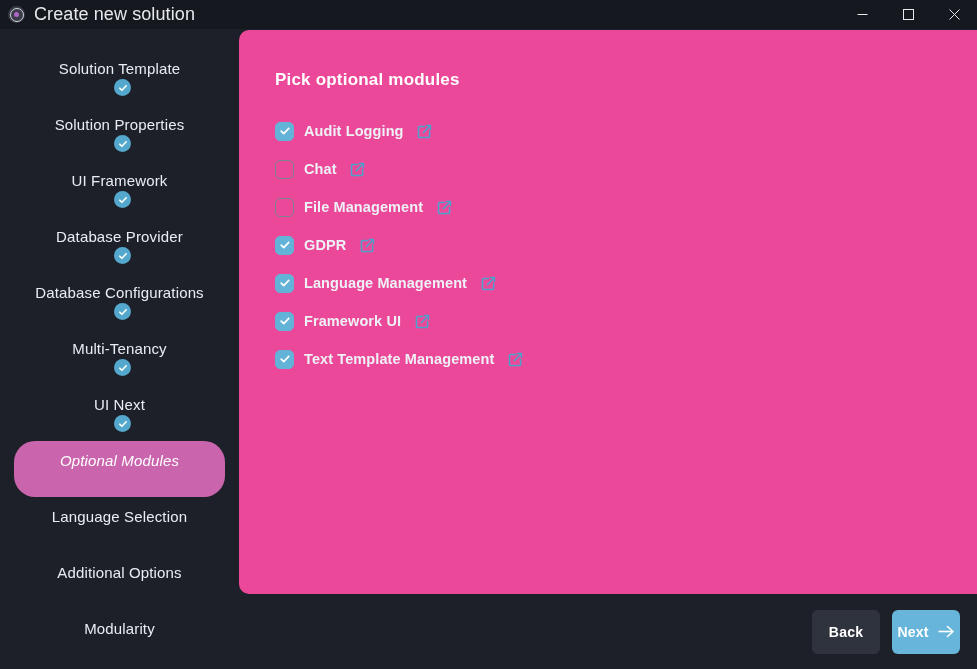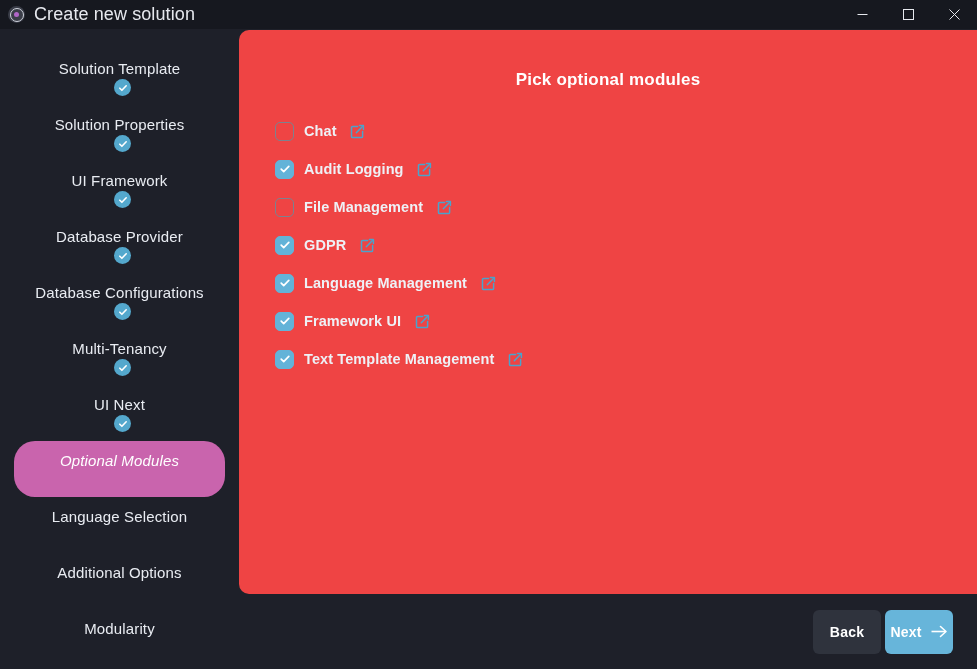--- a/index.html
+++ b/index.html
@@ -143,24 +143,23 @@
   
   .nav-item.s0 { margin-top: 2px; }
 
   
   .panel {
     position: absolute;
     left: 239px;
     top: 1px;
     width: 738px;
     height: 564px;
-    background: #ef4444;
+    background: #ec4899;
     border-top-left-radius: 10px;
     border-bottom-left-radius: 10px;
-    text-align: center;
   }
   .panel-inner {
     padding: 40px 36px 0 36px;
   }
   .panel-title {
     font-size: 17px;
     font-weight: bold;
     color: #ffffff;
     letter-spacing: 0.2px;
     margin-bottom: 22px;
@@ -216,22 +215,22 @@
   
   .footer {
     position: absolute;
     left: 0;
     bottom: 0;
     width: 977px;
     height: 75px;
     display: flex;
     align-items: center;
     justify-content: flex-end;
-    padding-right: 24px;
-    gap: 4px;
+    padding-right: 17px;
+    gap: 12px;
   }
   .btn {
     border: none;
     border-radius: 6px;
     font-family: "Liberation Sans", sans-serif;
     font-size: 14px;
     font-weight: bold;
     letter-spacing: 0.2px;
     cursor: default;
     display: inline-flex;
@@ -375,41 +374,41 @@
             </svg>
           </span>
         </div>
       </nav>
 
     <section class="panel">
       <div class="panel-inner">
         <h1 class="panel-title">Pick optional modules</h1>
         <div class="module-list" id="module-list">
             <div class="module-row">
+              <span class="checkbox checked">
+                <svg width="12" height="12" viewBox="0 0 12 12">
+                  <polyline points="2.2,6.2 4.7,8.7 9.8,3.4" fill="none" stroke="#ffffff" stroke-width="1.7" stroke-linecap="round" stroke-linejoin="round"></polyline>
+                </svg>
+              </span>
+              <span class="module-label">Audit Logging</span>
+              <span class="ext-link">
+                <svg width="15" height="15" viewBox="0 0 15 15">
+                  <path d="M7.6 2.4 H2.6 A1.1 1.1 0 0 0 1.5 3.5 V12.4 A1.1 1.1 0 0 0 2.6 13.5 H11.5 A1.1 1.1 0 0 0 12.6 12.4 V7.4" fill="none" stroke="#4aa3cc" stroke-width="1.5" stroke-linecap="round" stroke-linejoin="round"></path>
+                  <line x1="6.3" y1="8.7" x2="13.2" y2="1.8" stroke="#4aa3cc" stroke-width="1.5" stroke-linecap="round"></line>
+                  <polyline points="9.4,1.6 13.4,1.6 13.4,5.6" fill="none" stroke="#4aa3cc" stroke-width="1.5" stroke-linecap="round" stroke-linejoin="round"></polyline>
+                </svg>
+              </span>
+            </div>
+            <div class="module-row">
               <span class="checkbox">
                 <svg width="12" height="12" viewBox="0 0 12 12">
                   <polyline points="2.2,6.2 4.7,8.7 9.8,3.4" fill="none" stroke="#ffffff" stroke-width="1.7" stroke-linecap="round" stroke-linejoin="round"></polyline>
                 </svg>
               </span>
               <span class="module-label">Chat</span>
-              <span class="ext-link">
-                <svg width="15" height="15" viewBox="0 0 15 15">
-                  <path d="M7.6 2.4 H2.6 A1.1 1.1 0 0 0 1.5 3.5 V12.4 A1.1 1.1 0 0 0 2.6 13.5 H11.5 A1.1 1.1 0 0 0 12.6 12.4 V7.4" fill="none" stroke="#4aa3cc" stroke-width="1.5" stroke-linecap="round" stroke-linejoin="round"></path>
-                  <line x1="6.3" y1="8.7" x2="13.2" y2="1.8" stroke="#4aa3cc" stroke-width="1.5" stroke-linecap="round"></line>
-                  <polyline points="9.4,1.6 13.4,1.6 13.4,5.6" fill="none" stroke="#4aa3cc" stroke-width="1.5" stroke-linecap="round" stroke-linejoin="round"></polyline>
-                </svg>
-              </span>
-            </div>
-            <div class="module-row">
-              <span class="checkbox checked">
-                <svg width="12" height="12" viewBox="0 0 12 12">
-                  <polyline points="2.2,6.2 4.7,8.7 9.8,3.4" fill="none" stroke="#ffffff" stroke-width="1.7" stroke-linecap="round" stroke-linejoin="round"></polyline>
-                </svg>
-              </span>
-              <span class="module-label">Audit Logging</span>
               <span class="ext-link">
                 <svg width="15" height="15" viewBox="0 0 15 15">
                   <path d="M7.6 2.4 H2.6 A1.1 1.1 0 0 0 1.5 3.5 V12.4 A1.1 1.1 0 0 0 2.6 13.5 H11.5 A1.1 1.1 0 0 0 12.6 12.4 V7.4" fill="none" stroke="#4aa3cc" stroke-width="1.5" stroke-linecap="round" stroke-linejoin="round"></path>
                   <line x1="6.3" y1="8.7" x2="13.2" y2="1.8" stroke="#4aa3cc" stroke-width="1.5" stroke-linecap="round"></line>
                   <polyline points="9.4,1.6 13.4,1.6 13.4,5.6" fill="none" stroke="#4aa3cc" stroke-width="1.5" stroke-linecap="round" stroke-linejoin="round"></polyline>
                 </svg>
               </span>
             </div>
             <div class="module-row">
               <span class="checkbox">

